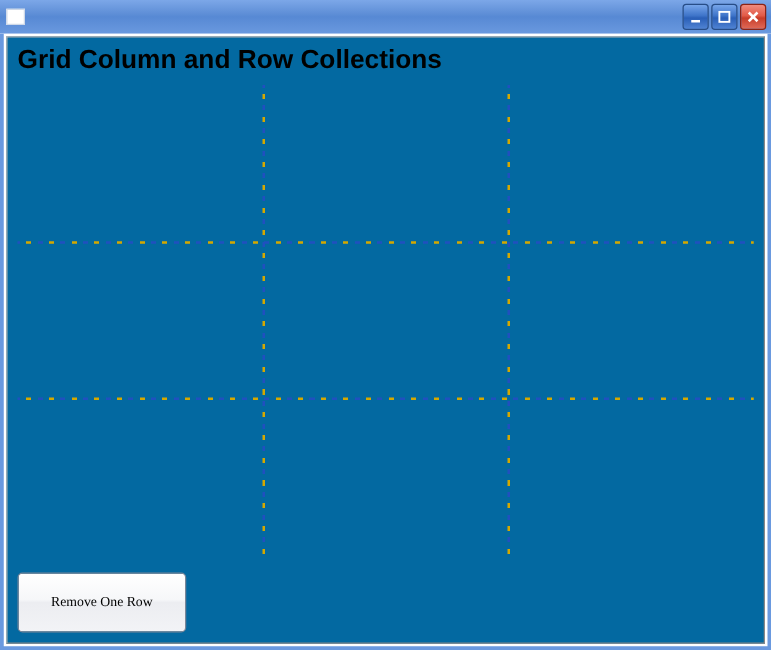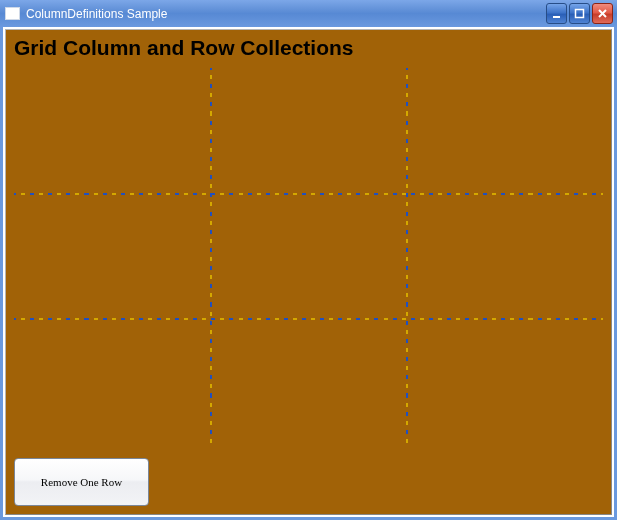--- a/index.html
+++ b/index.html
@@ -73,21 +73,21 @@
   }
   .inner-bevel {
     width: 100%;
     height: 100%;
     box-sizing: border-box;
     border: 1px solid #888;
     border-top-color: #b5b5b5;
     border-left-color: #b5b5b5;
     padding: 6px 16px 8px 8px;
     position: relative;
-    background: #a16207;
+    background: #0369a1;
     overflow: hidden;
   }
 
   
   .heading {
     font-family: Verdana, Tahoma, sans-serif;
     font-size: 21px;
     font-weight: bold;
     color: #000;
     margin: 0 0 4px 0;
@@ -158,21 +158,20 @@
     justify-content: center;
     cursor: default;
   }
 
 </style>
 </head>
 <body>
 
 <div class="titlebar">
   <span class="app-icon"></span>
-  <span>ColumnDefinitions Sample</span>
   <div class="winbuttons">
     <div class="winbtn">
       <svg width="11" height="11">
         <rect x="2" y="8" width="7" height="2" fill="#fff"></rect>
       </svg>
     </div>
     <div class="winbtn">
       <svg width="11" height="11">
         <rect x="1.5" y="1.5" width="8" height="8" fill="none" stroke="#fff" stroke-width="1.5"></rect>
       </svg>

